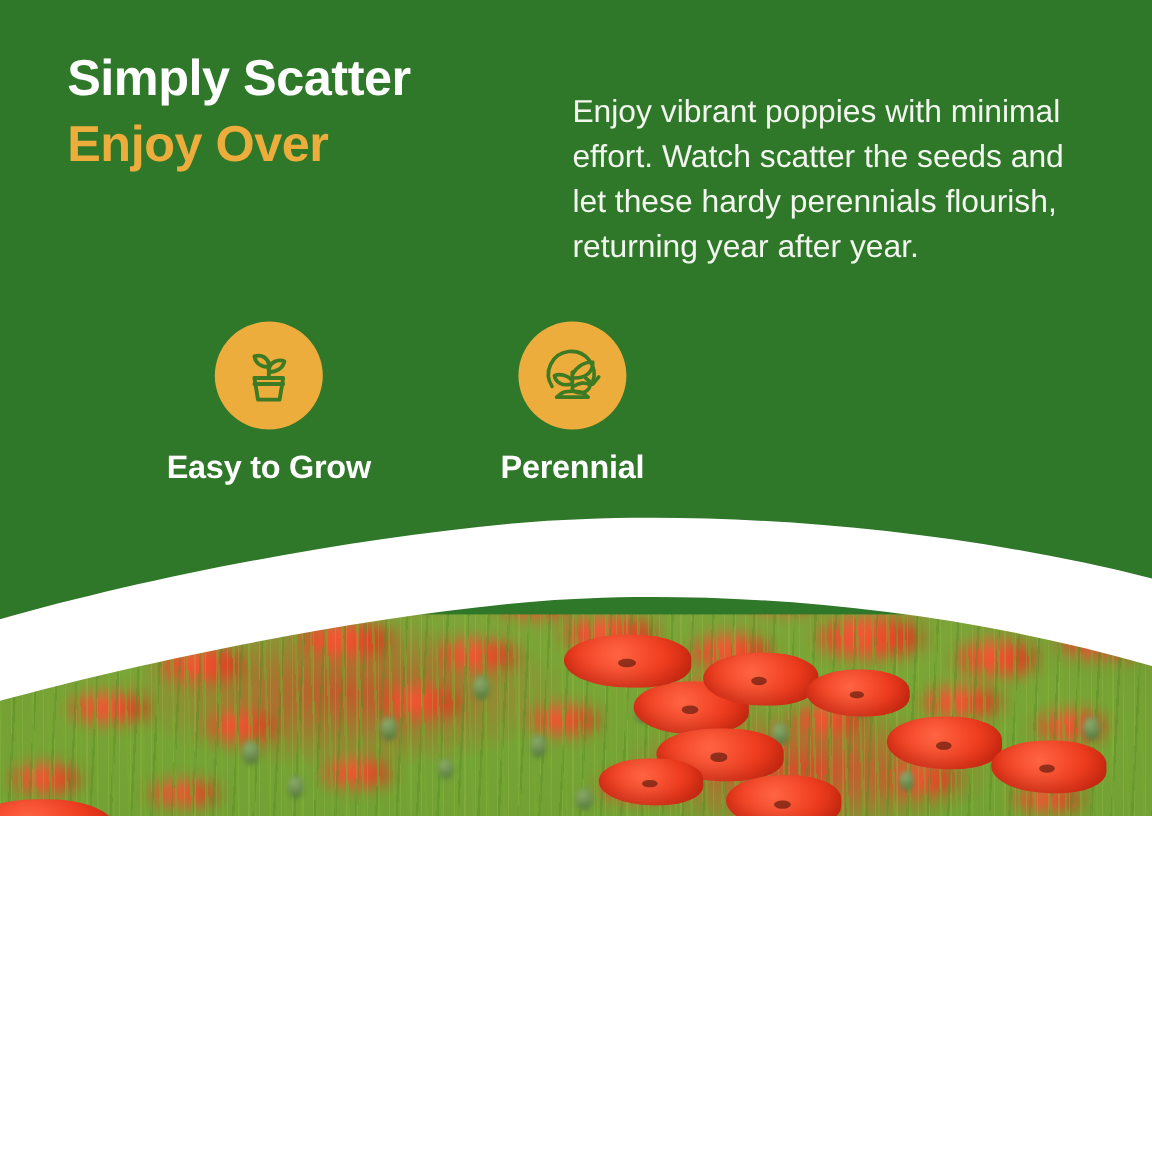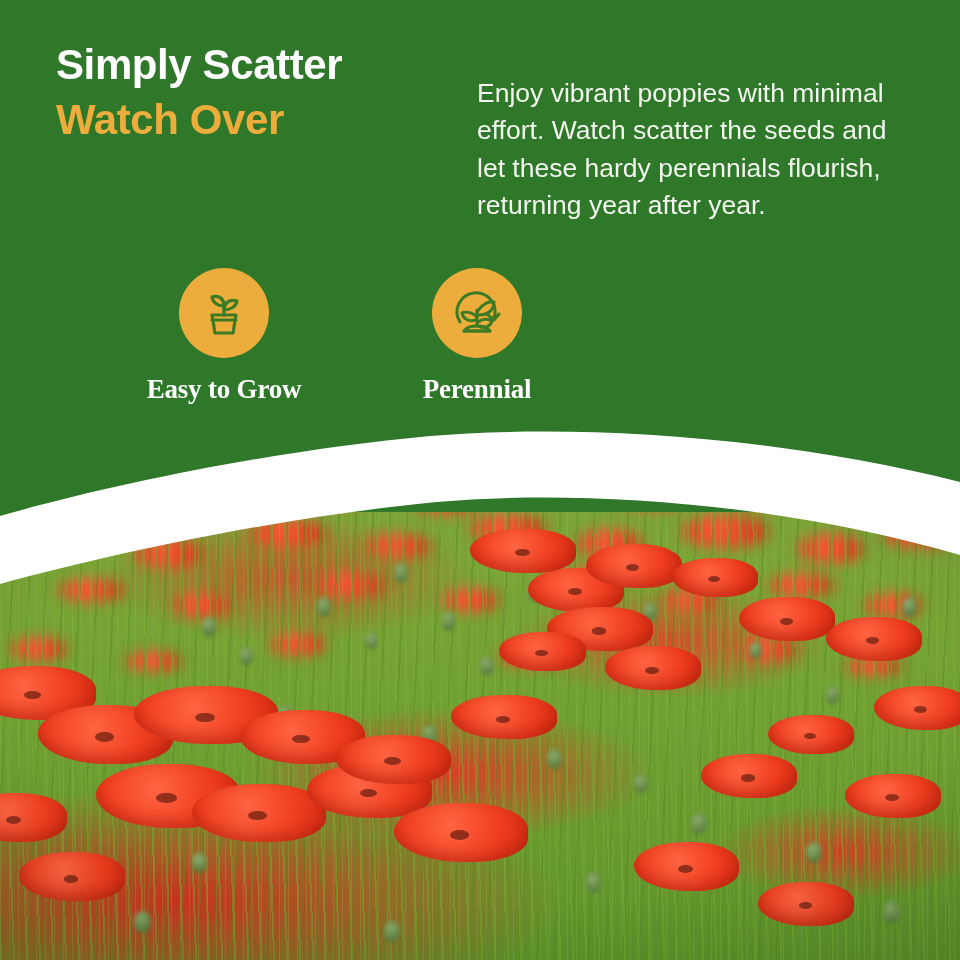--- a/index.html
+++ b/index.html
@@ -6,21 +6,21 @@
     margin: 0;
     padding: 0;
     background: #ffffff;
   }
   body {
     font-family: "Liberation Sans", sans-serif;
   }
   #poster {
     position: relative;
     width: 960px;
-    height: 960px;
+    height: 680px;
     overflow: hidden;
     background: #2f7729;
   }
 
   
   .hero-panel {
     position: absolute;
     left: 0; top: 0;
     width: 960px;
     height: 512px;
@@ -62,21 +62,20 @@
     position: absolute;
     left: 0;
     top: 268px;
     width: 960px;
     height: 150px;
     z-index: 4;
   }
   .feature {
     position: absolute;
     top: 0;
-    font-family: Liberation Serif, serif;
   }
   .feature-f1 { left: 128px; width: 192px; }
   .feature-f2 { left: 399px; width: 156px; }
   .feature-f3 { left: 589px; width: 280px; }
 
   .badge {
     width: 90px;
     height: 90px;
     border-radius: 50%;
     background: #edad3d;
@@ -286,21 +285,21 @@
       <i style="left:-4%; top:66%; width:11%; height:10%;"></i>
     </div>
 
     <div class="photo-layer photo-vignette"></div>
   </div>
 
   <div class="hero-panel"></div>
 
   <div class="headline">
     <span class="l1">Simply Scatter</span>
-    <span class="l3">Watch Over</span>
+    <span class="l3">Enjoy Over</span>
   </div>
 
   <p class="body-copy">Enjoy vibrant poppies with minimal effort. Watch scatter the seeds and let these hardy perennials flourish, returning year after year.</p>
 
   <div class="features">
 
     <div class="feature feature-f1">
       <div class="badge">
         <span>
           <svg width="56" height="56" viewBox="0 0 56 56" fill="none" stroke="#3C7A24" stroke-width="3.2" stroke-linecap="round" stroke-linejoin="round">

